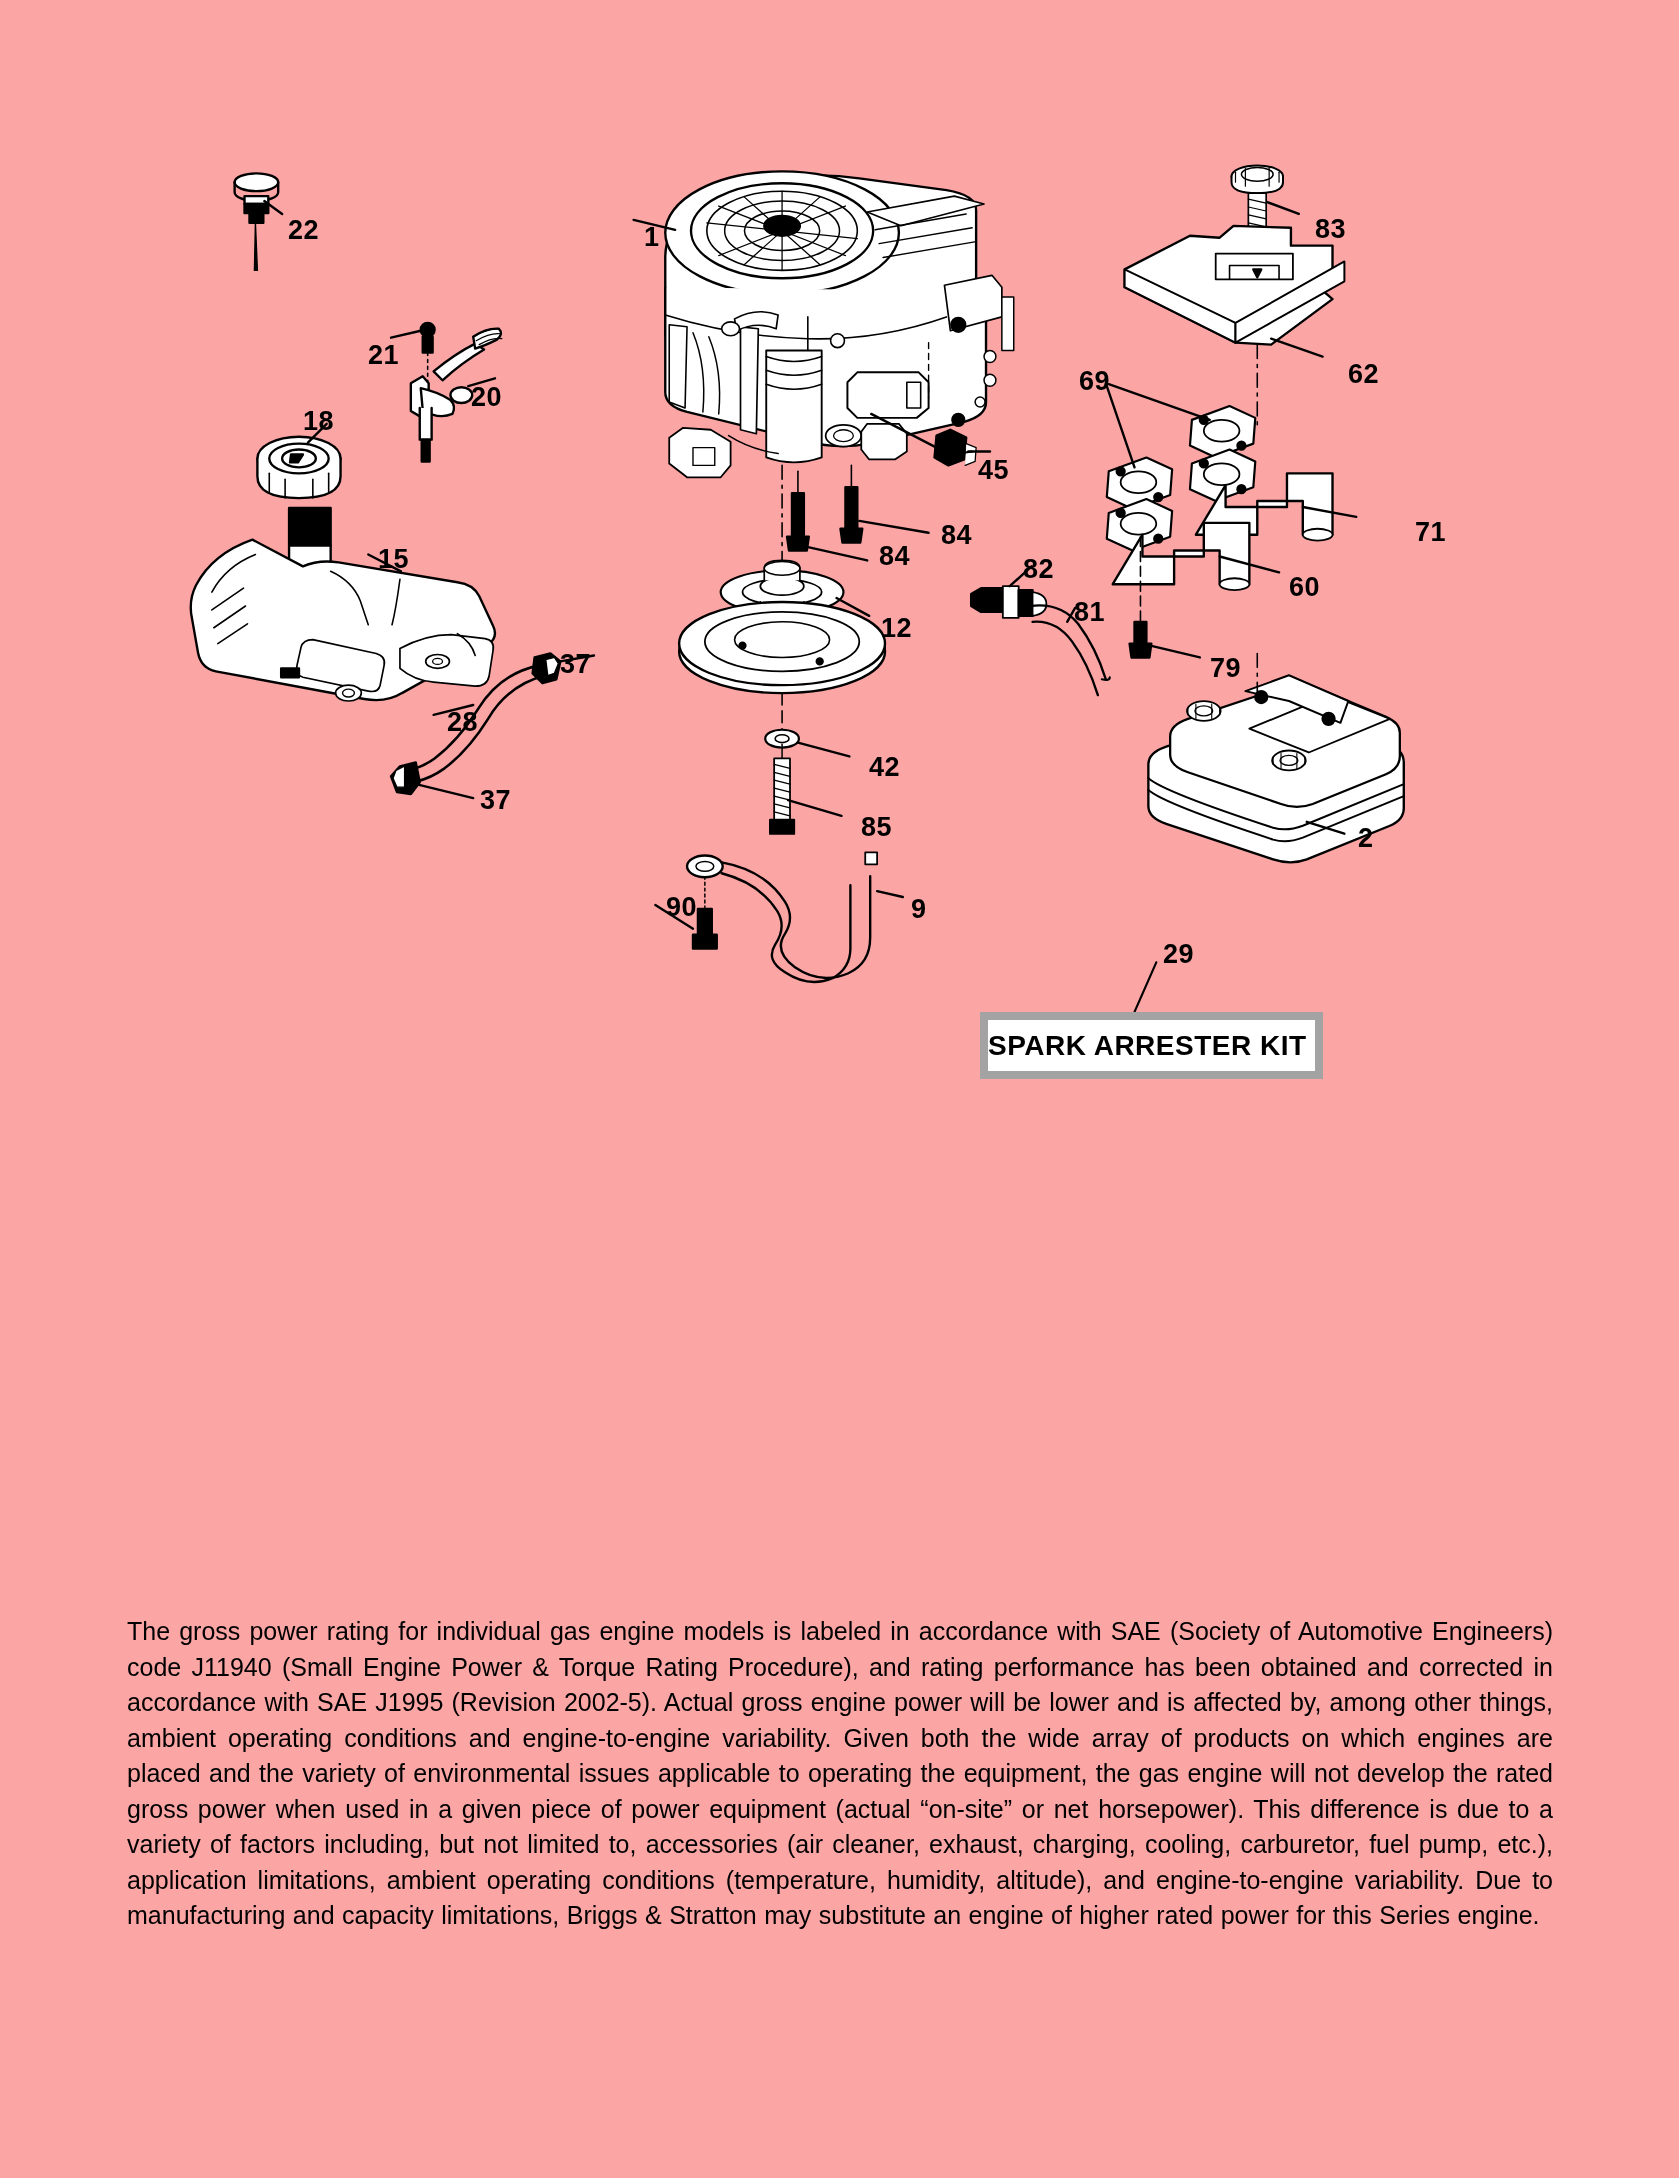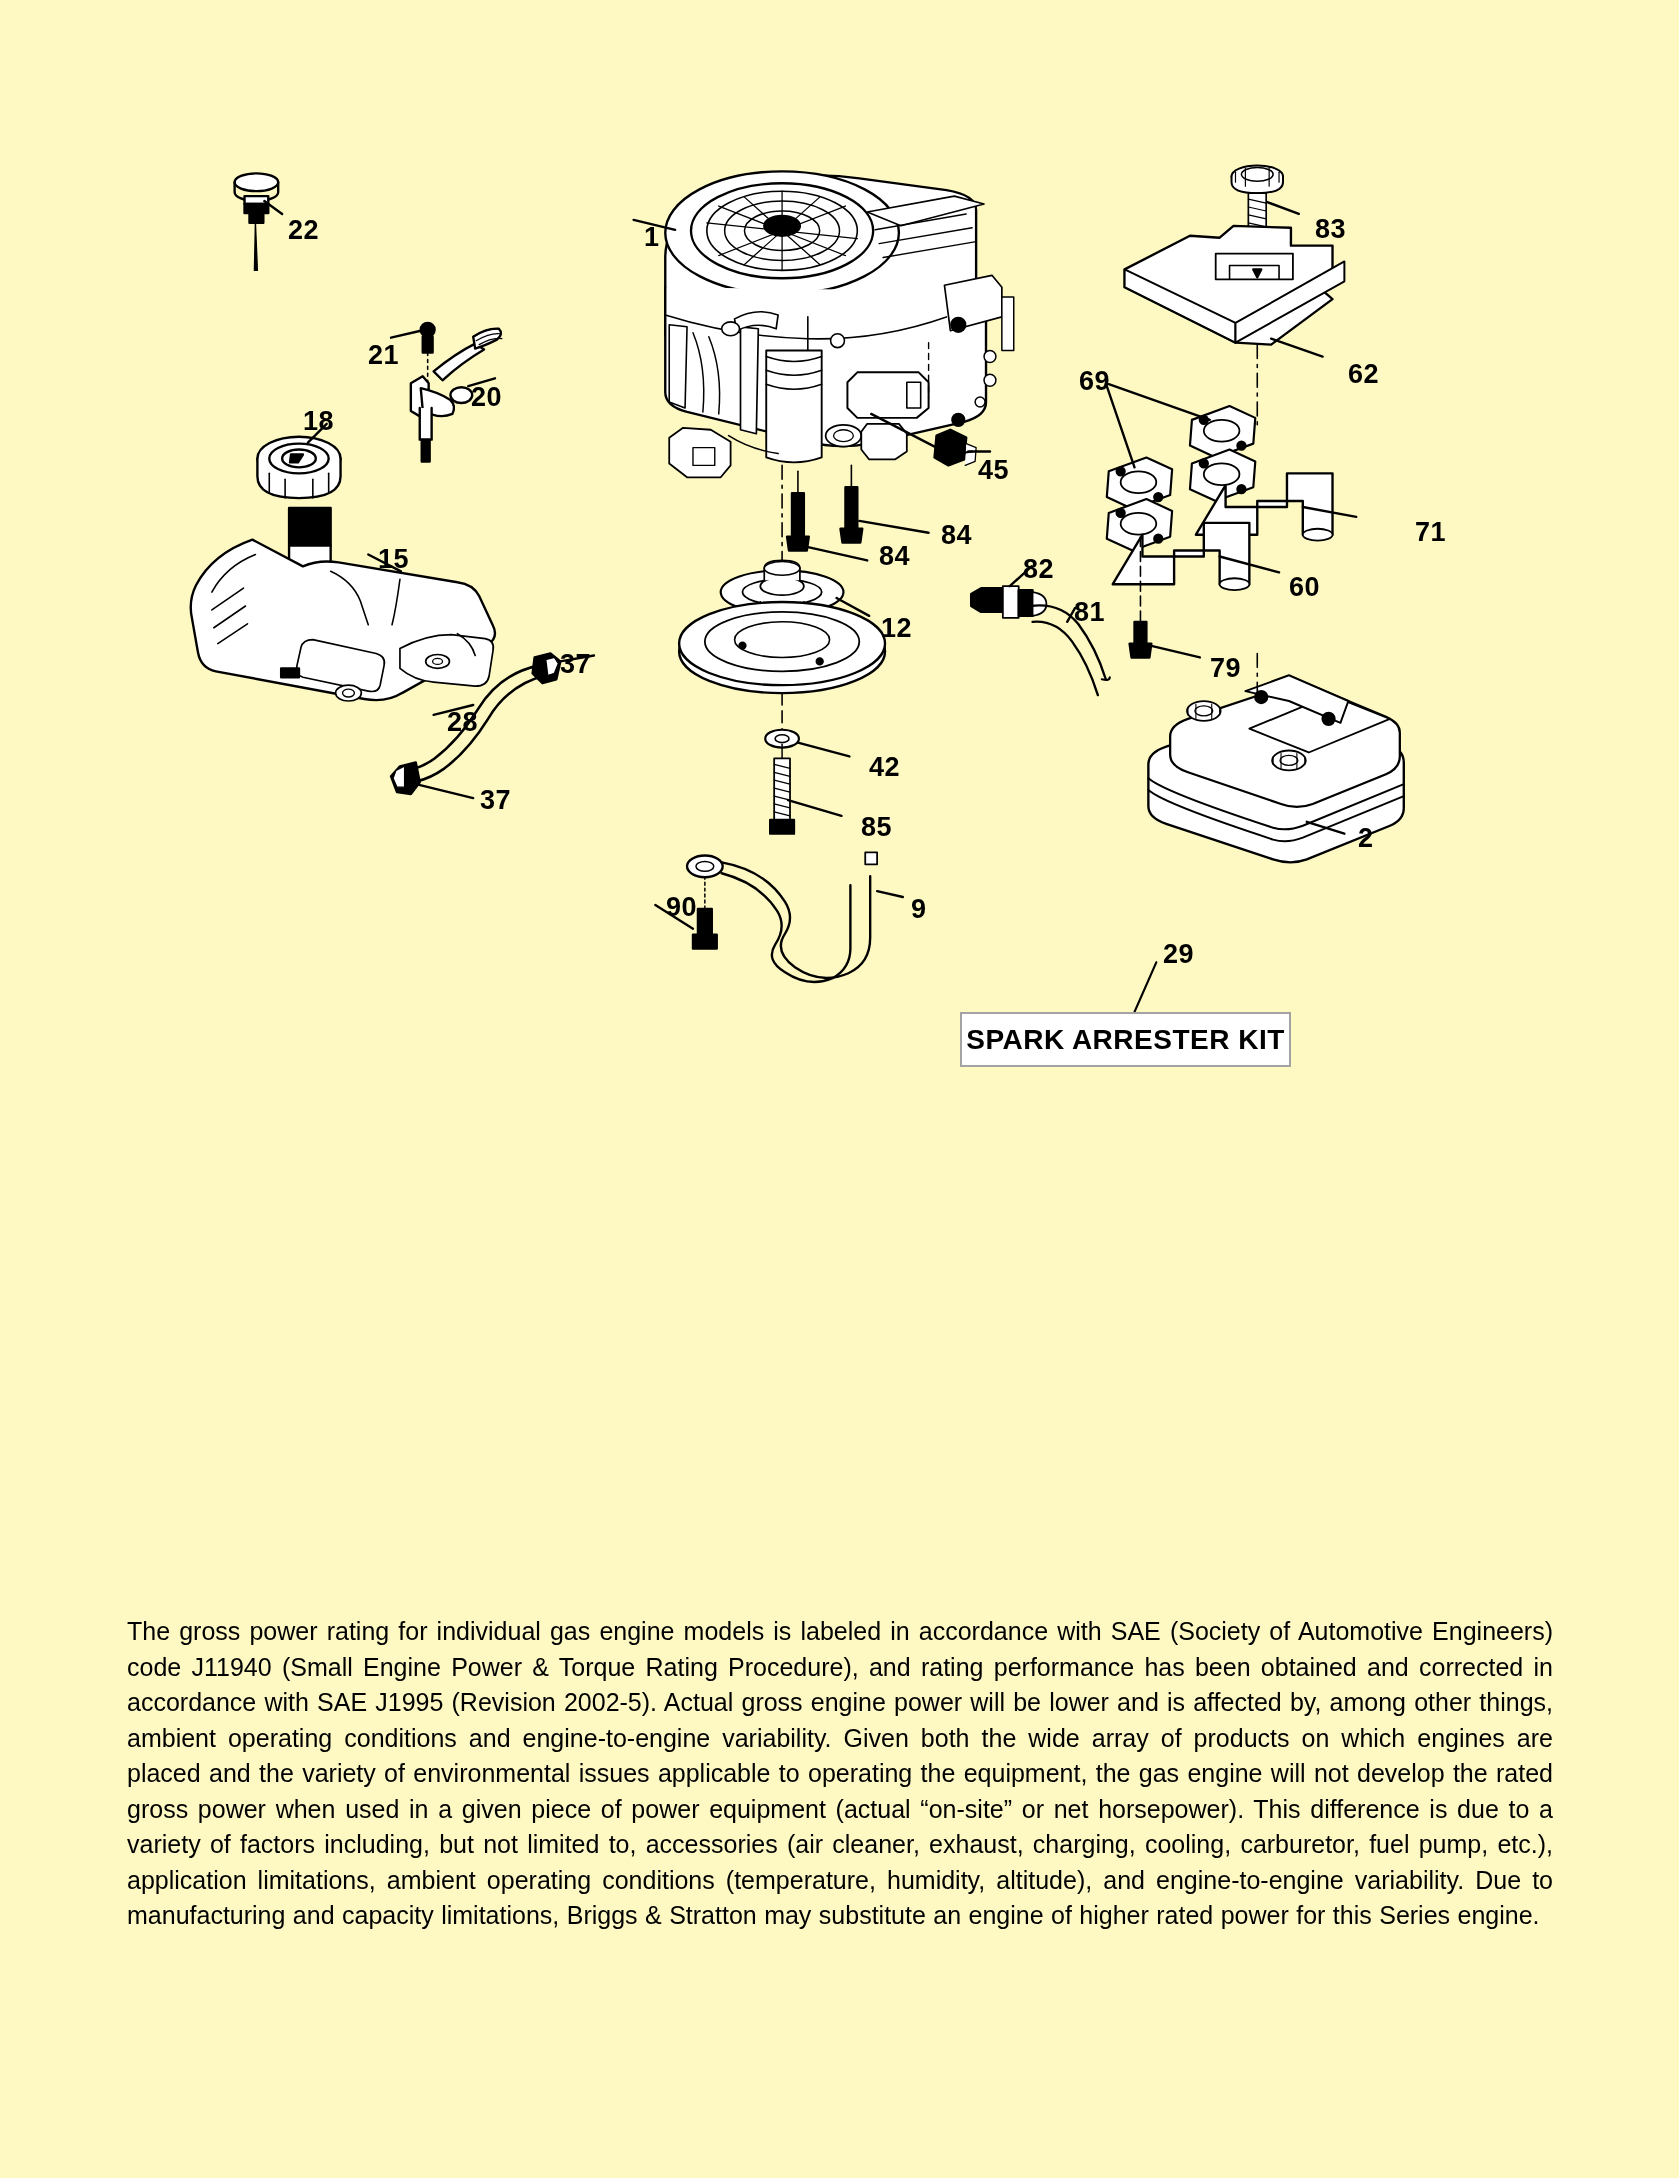--- a/index.html
+++ b/index.html
@@ -9,21 +9,21 @@
     background: #ffffff;
   }
   body {
     font-family: "Liberation Sans", sans-serif;
     color: #000000;
   }
   #page {
     position: relative;
     width: 1679px;
     height: 2178px;
-    background: #fef9c3;
+    background: #fca5a5;
     overflow: hidden;
   }
   #diagram-area {
     position: absolute;
     left: 0;
     top: 0;
     width: 1679px;
     height: 1109px;
   }
   #diagram-svg {
@@ -47,29 +47,29 @@
     font-weight: bold;
     font-size: 27px;
     line-height: 1;
     color: #000000;
     letter-spacing: 0.5px;
     pointer-events: auto;
     white-space: nowrap;
   }
   #spark-box {
     position: absolute;
-    left: 960px;
+    left: 980px;
     top: 1012px;
     width: 327px;
     height: 51px;
-    border: 2px solid #a3a3a3;
+    border: 8px solid #a3a3a3;
     background: #ffffff;
     display: flex;
     align-items: center;
-    justify-content: center;
+    justify-content: flex-start;
   }
   #spark-box-label {
     font-family: "Liberation Sans", sans-serif;
     font-weight: bold;
     font-size: 28px;
     letter-spacing: 0.5px;
     color: #000000;
     white-space: nowrap;
   }
   #text-block {

